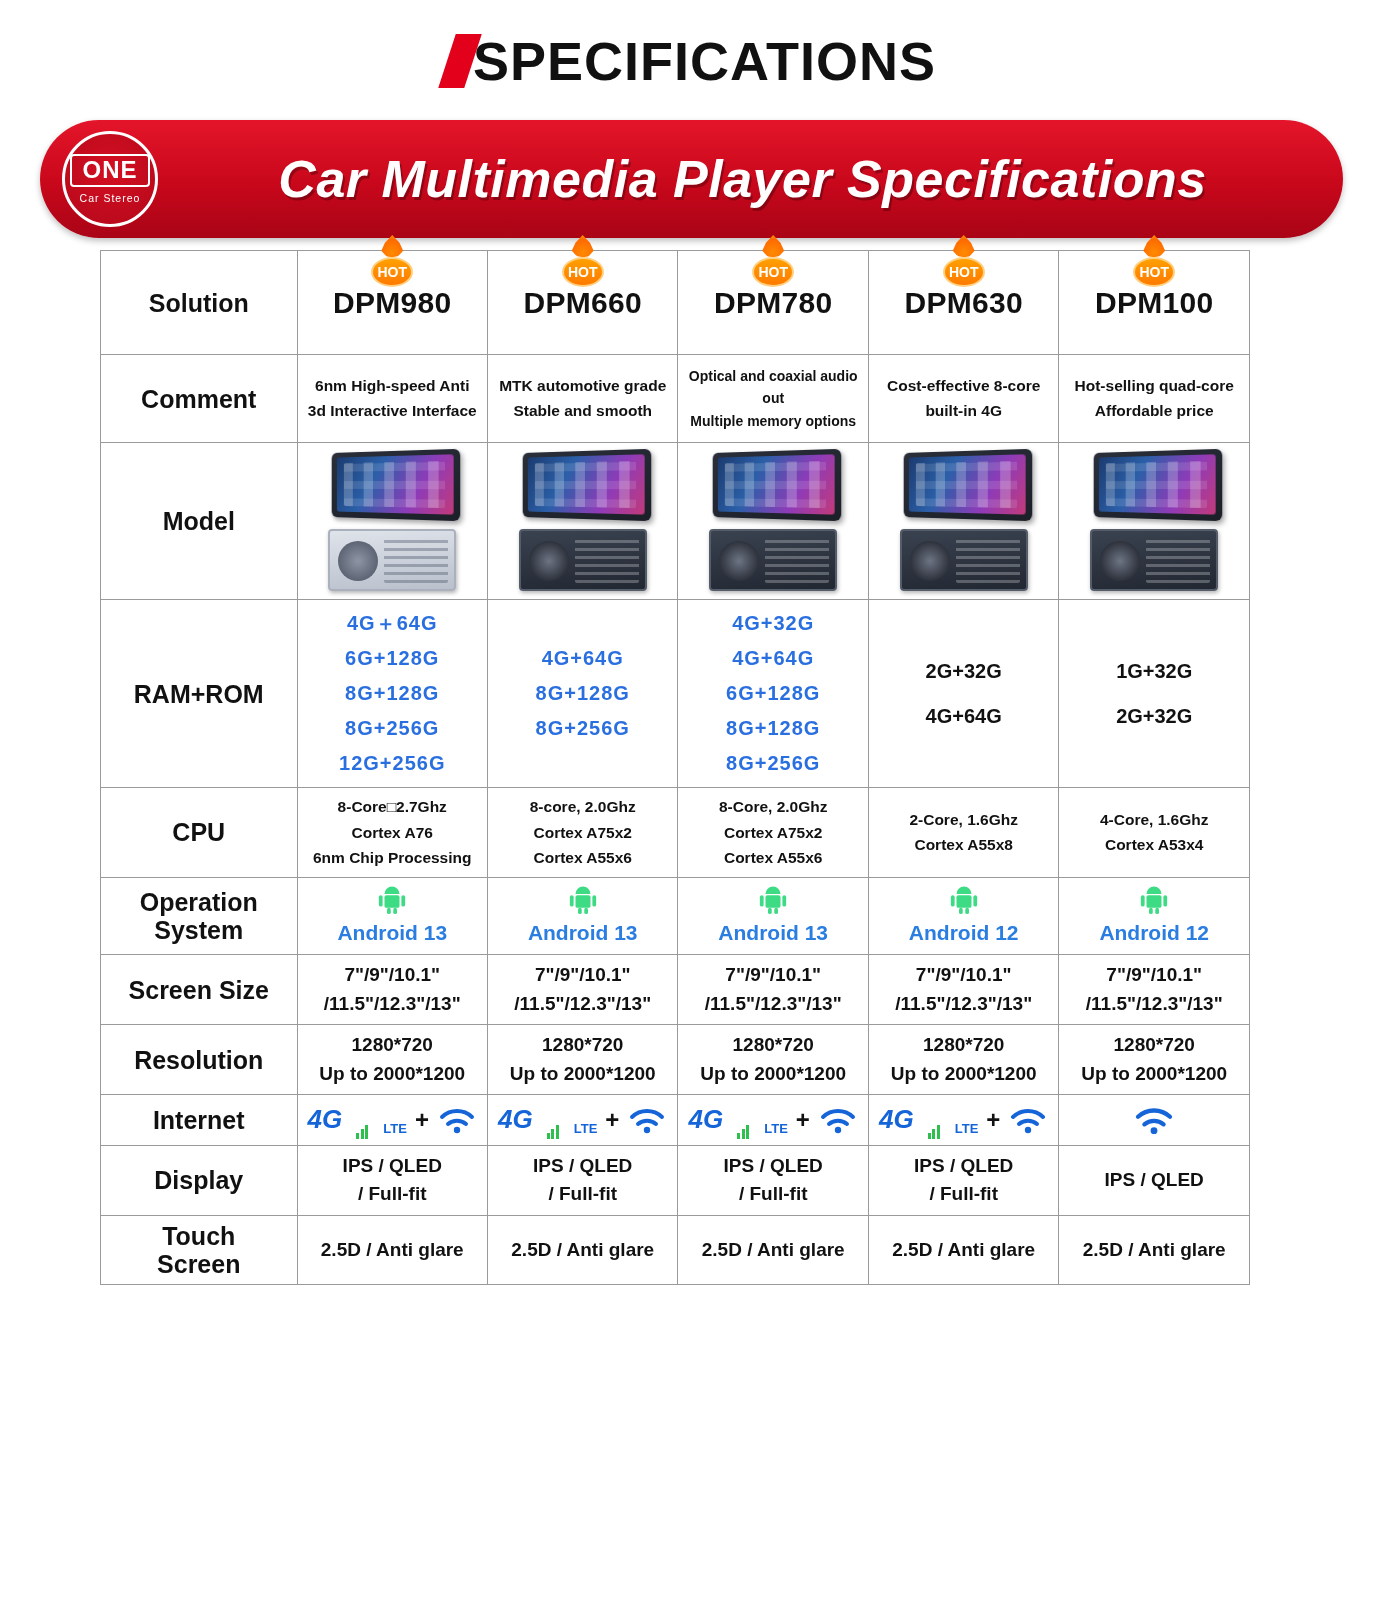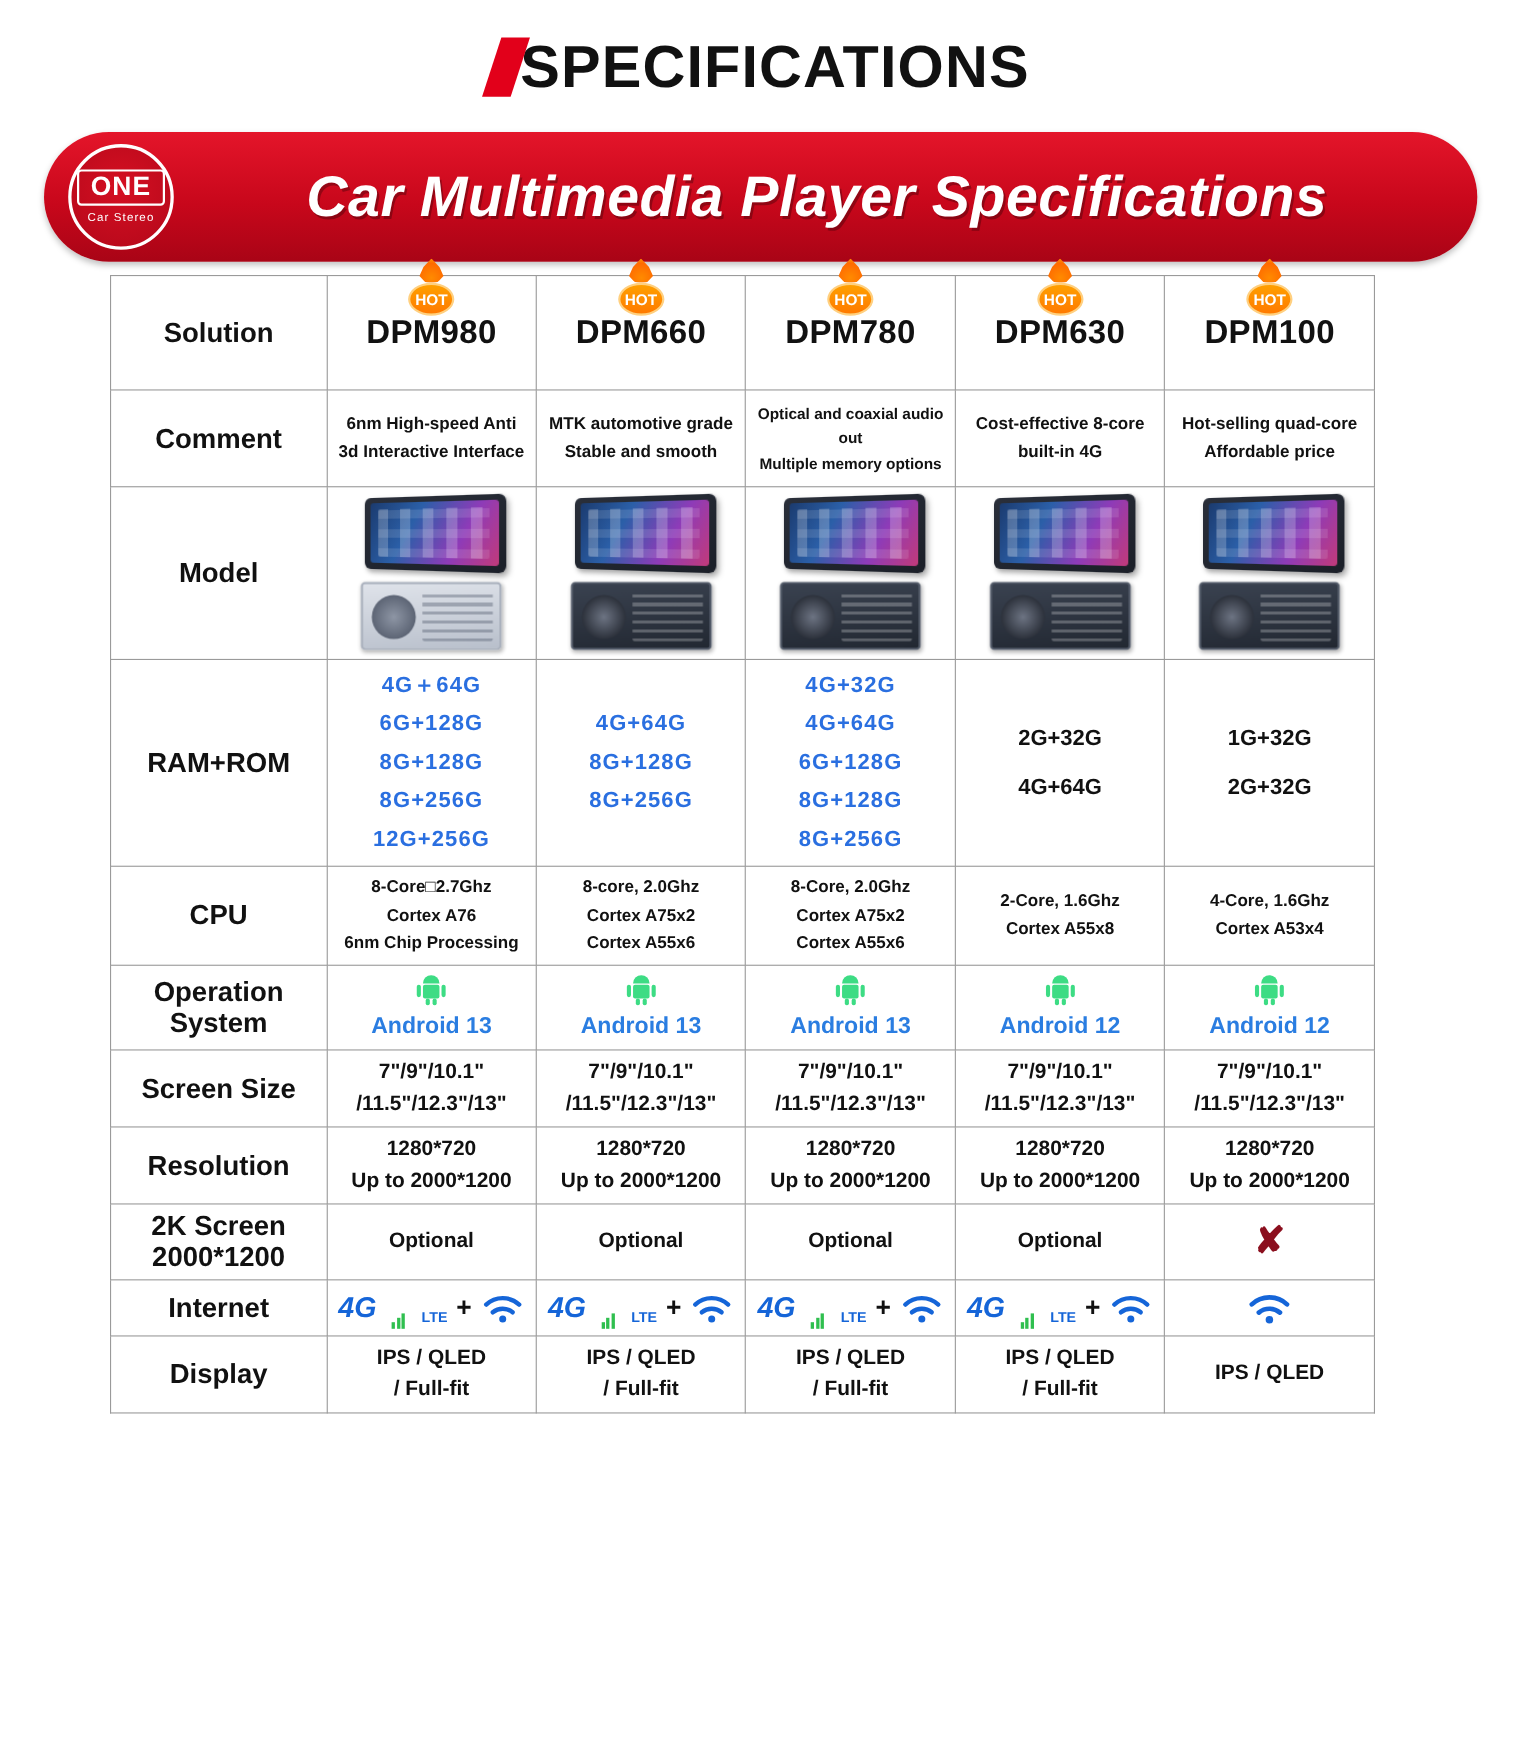--- a/index.html
+++ b/index.html
@@ -541,33 +541,20 @@
       <td class="cell res-cell">
         <div>1280*720</div>
         <div>Up to 2000*1200</div>
       </td>
       <td class="cell res-cell">
         <div>1280*720</div>
         <div>Up to 2000*1200</div>
       </td>
     </tr>
 
-    <tr>
-      <td class="rowlabel">
-        <div>2K Screen</div>
-        <div>2000*1200</div>
-      </td>
-      <td class="cell twok-cell">Optional</td>
-      <td class="cell twok-cell">Optional</td>
-      <td class="cell twok-cell">Optional</td>
-      <td class="cell twok-cell">Optional</td>
-      <td class="cell twok-cell">
-        <span class="x-mark">✘</span>
-      </td>
-    </tr>
 
     <tr>
       <td class="rowlabel">Internet</td>
 
       <td class="cell net-cell">
         <div class="net-inner">
           <span class="lte">4G<span class="bars">
                   <i style="height:6px"></i>
                   <i style="height:10px"></i>
                   <i style="height:14px"></i>
@@ -666,16 +653,27 @@
       </td>
       <td class="cell display-cell">
         <div>IPS / QLED</div>
         <div>/ Full-fit</div>
       </td>
       <td class="cell display-cell">
         <div>IPS / QLED</div>
       </td>
     </tr>
 
+    <tr>
+      <td class="rowlabel">
+        <div>Touch</div>
+        <div>Screen</div>
+      </td>
+      <td class="cell touch-cell">2.5D / Anti glare</td>
+      <td class="cell touch-cell">2.5D / Anti glare</td>
+      <td class="cell touch-cell">2.5D / Anti glare</td>
+      <td class="cell touch-cell">2.5D / Anti glare</td>
+      <td class="cell touch-cell">2.5D / Anti glare</td>
+    </tr>
 
   </tbody>
     </table>
 </div>
 
 </body></html>

